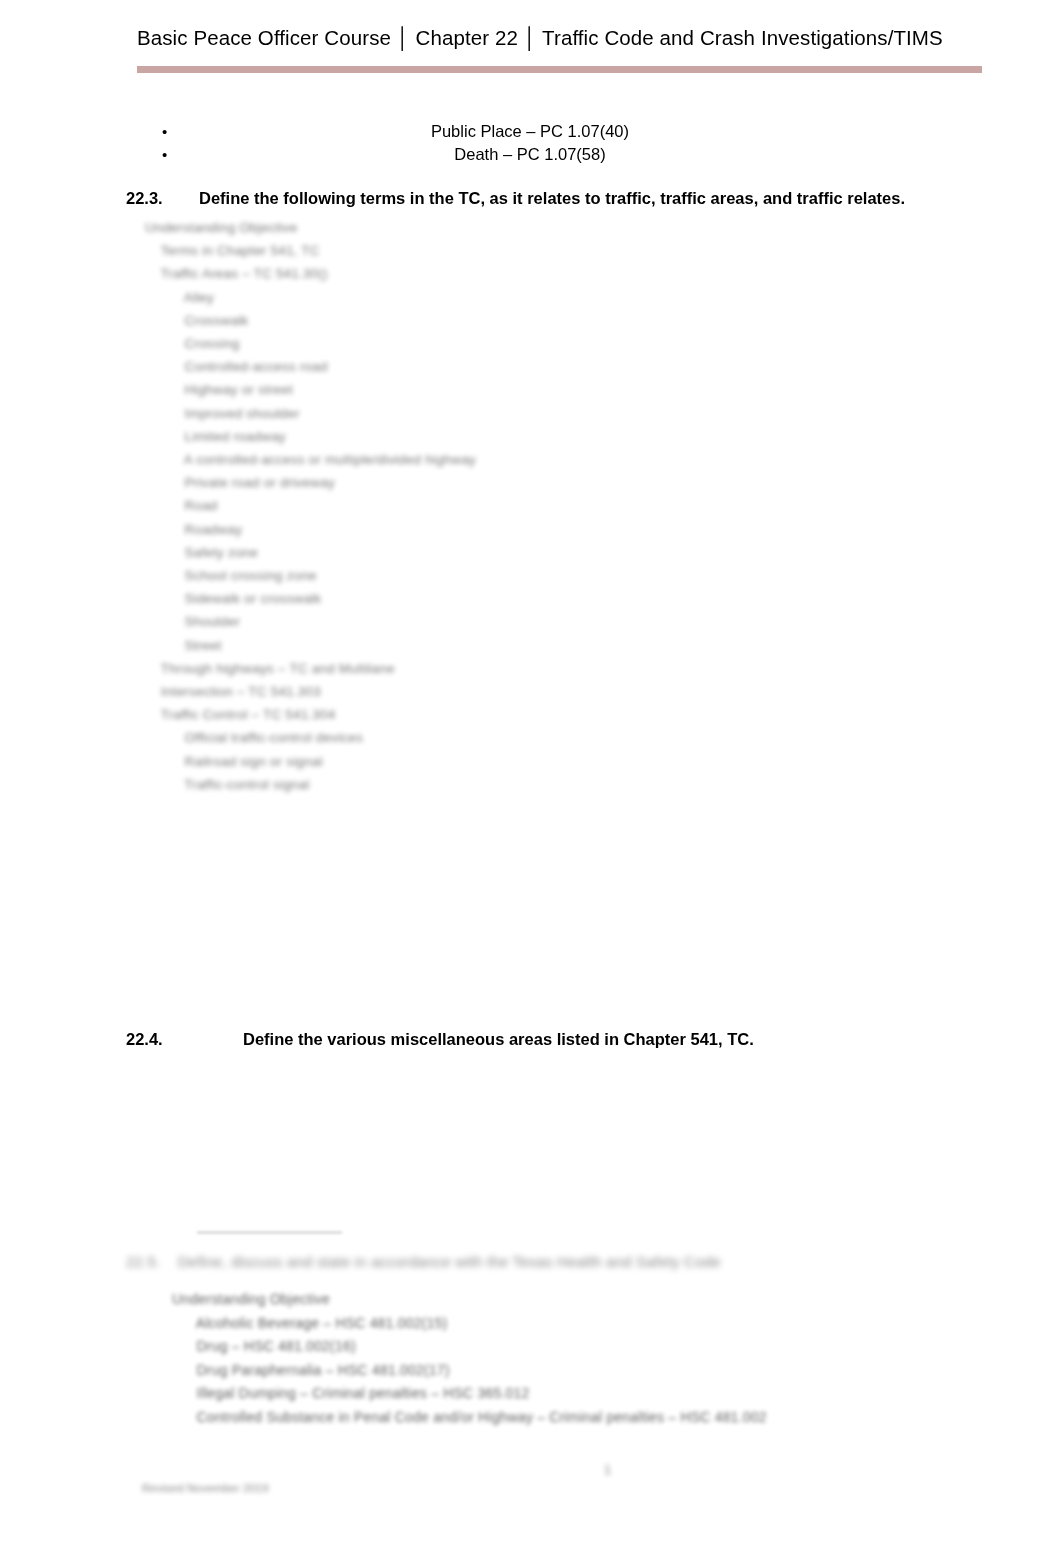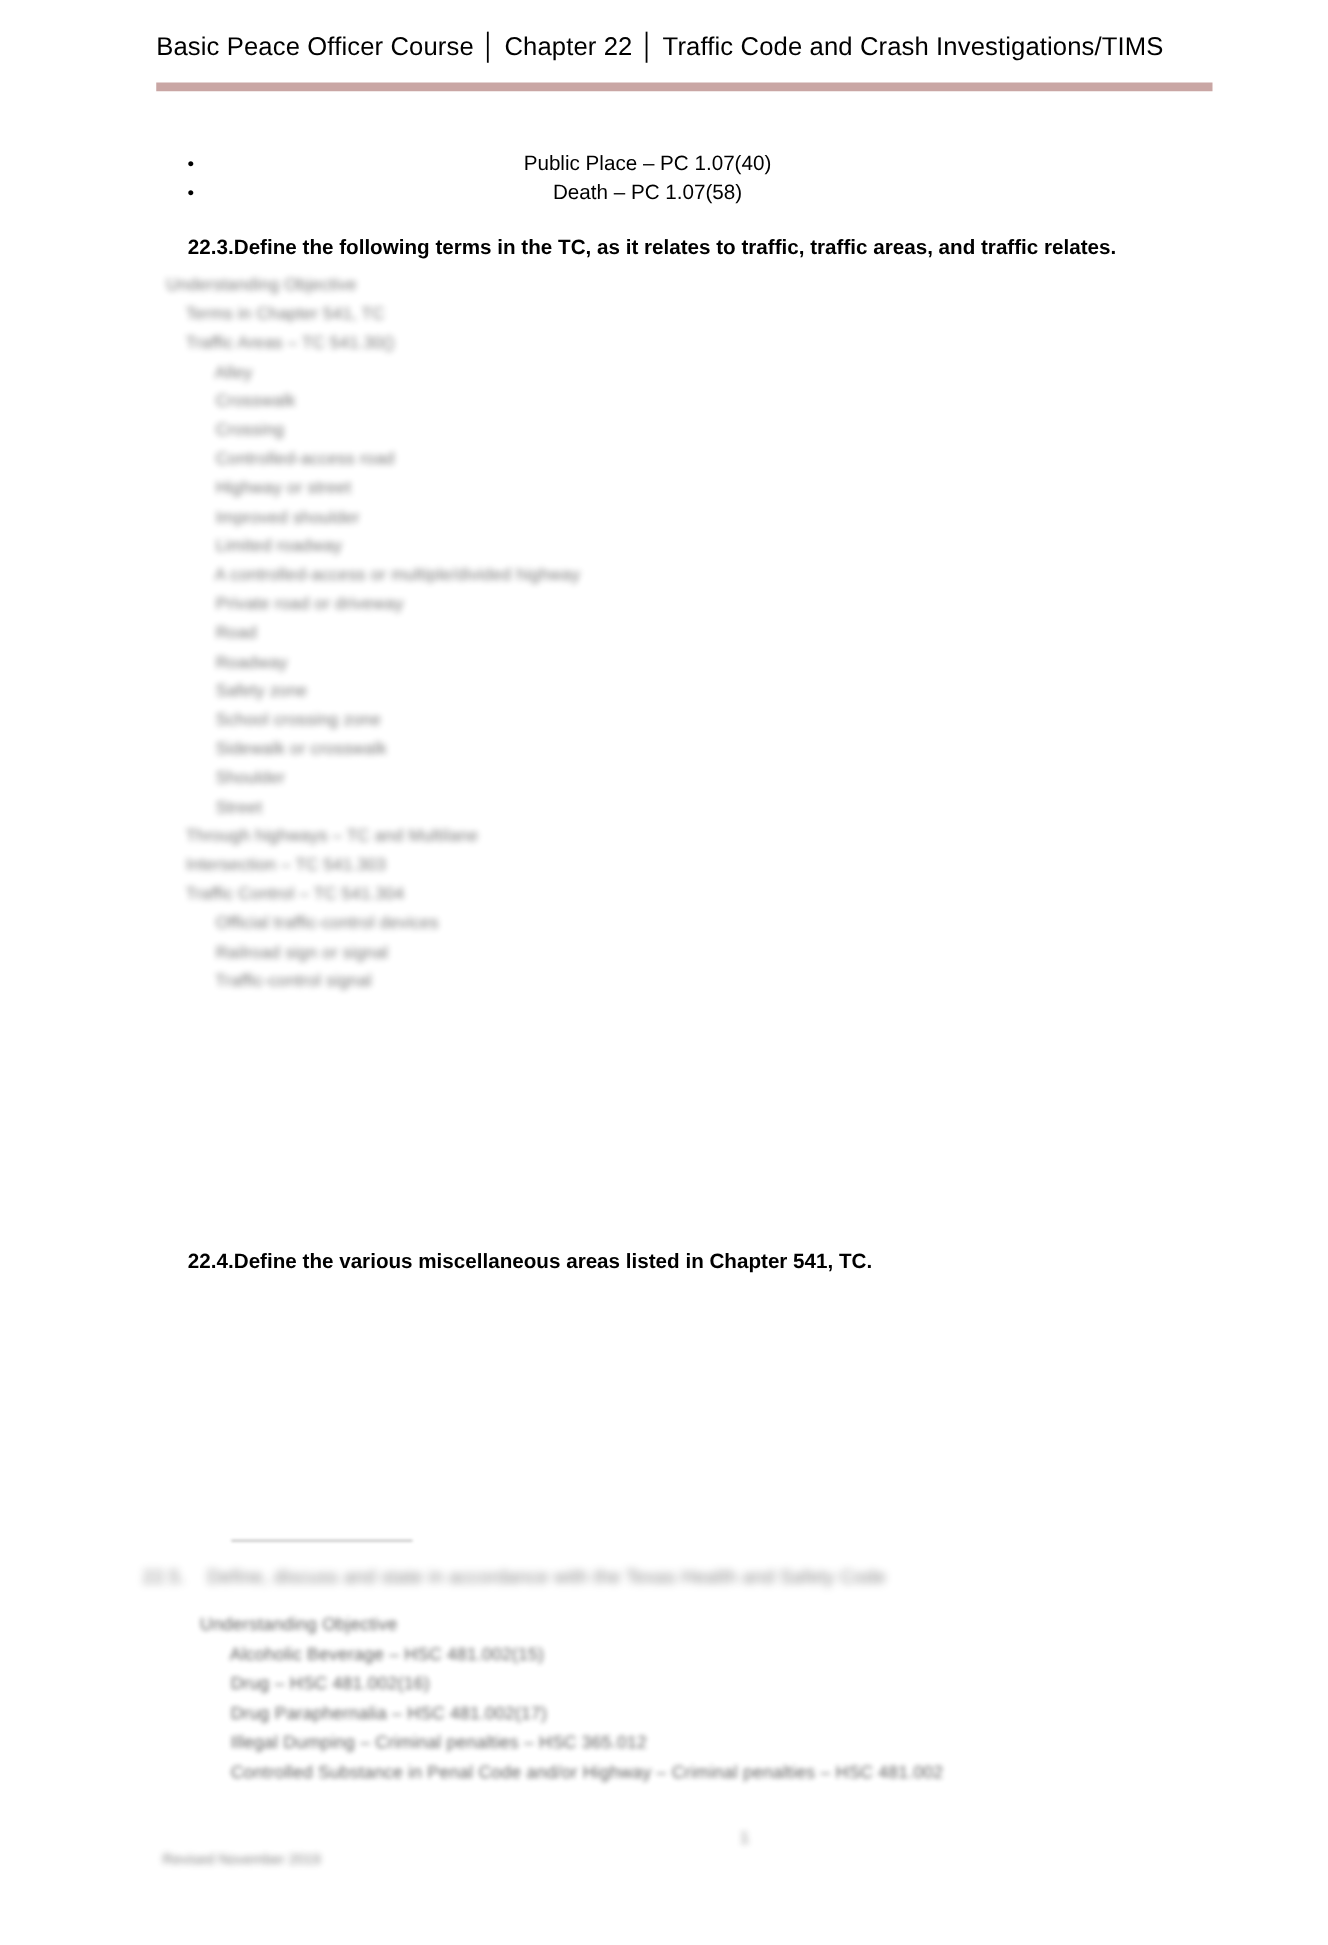--- a/index.html
+++ b/index.html
@@ -12,20 +12,21 @@
     background: #ffffff;
     font-family: "Liberation Sans", sans-serif;
     color: #000000;
     position: relative;
     overflow: hidden;
   }
 
   .page {
     position: absolute;
     inset: 0;
+    margin-left: 12px;
   }
 
   
   .header {
     position: absolute;
     left: 125px;
     top: 26px;
     width: 845px;
   }
   .header-title {
@@ -74,27 +75,26 @@
     position: absolute;
     display: flex;
     font-weight: bold;
     font-size: 16.5px;
     line-height: 22px;
     color: #000;
   }
   .obj-num {
     width: 73px;
     flex: 0 0 73px;
-    text-align: right;
   }
   .obj-text {
     flex: 1 1 auto;
   }
   #obj-22-3 { left: 114px; top: 187px; width: 880px; }
-  #obj-22-4 { left: 114px; top: 998px; width: 880px; }
+  #obj-22-4 { left: 114px; top: 1028px; width: 880px; gap: 44px; }
 
   
   .blur-block {
     position: absolute;
     filter: blur(2.6px);
     opacity: 0.62;
     color: #222;
     font-size: 13.5px;
     line-height: 23.2px;
     white-space: pre;

